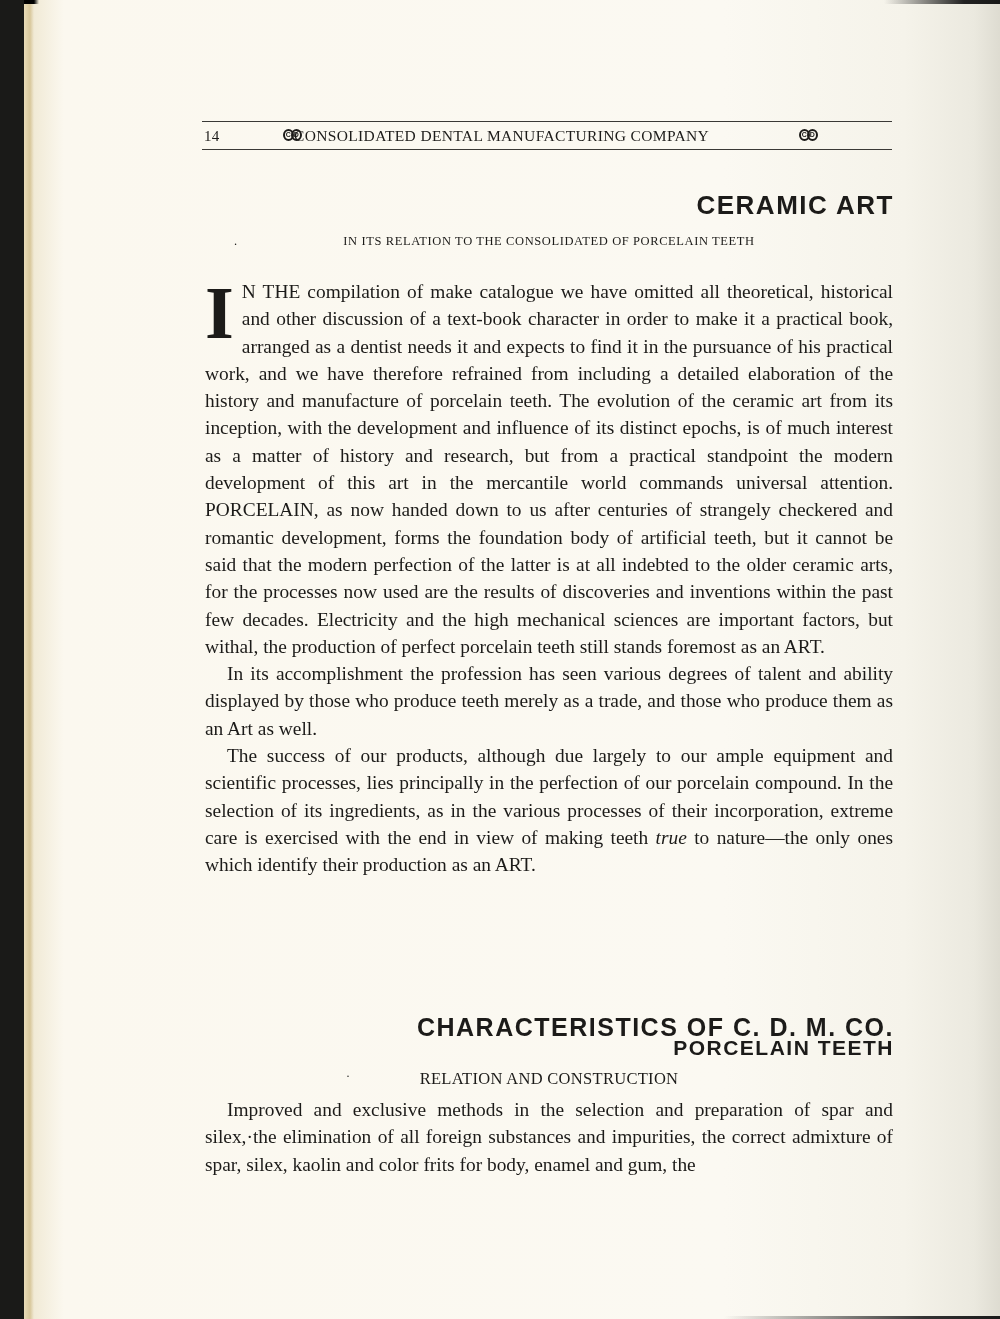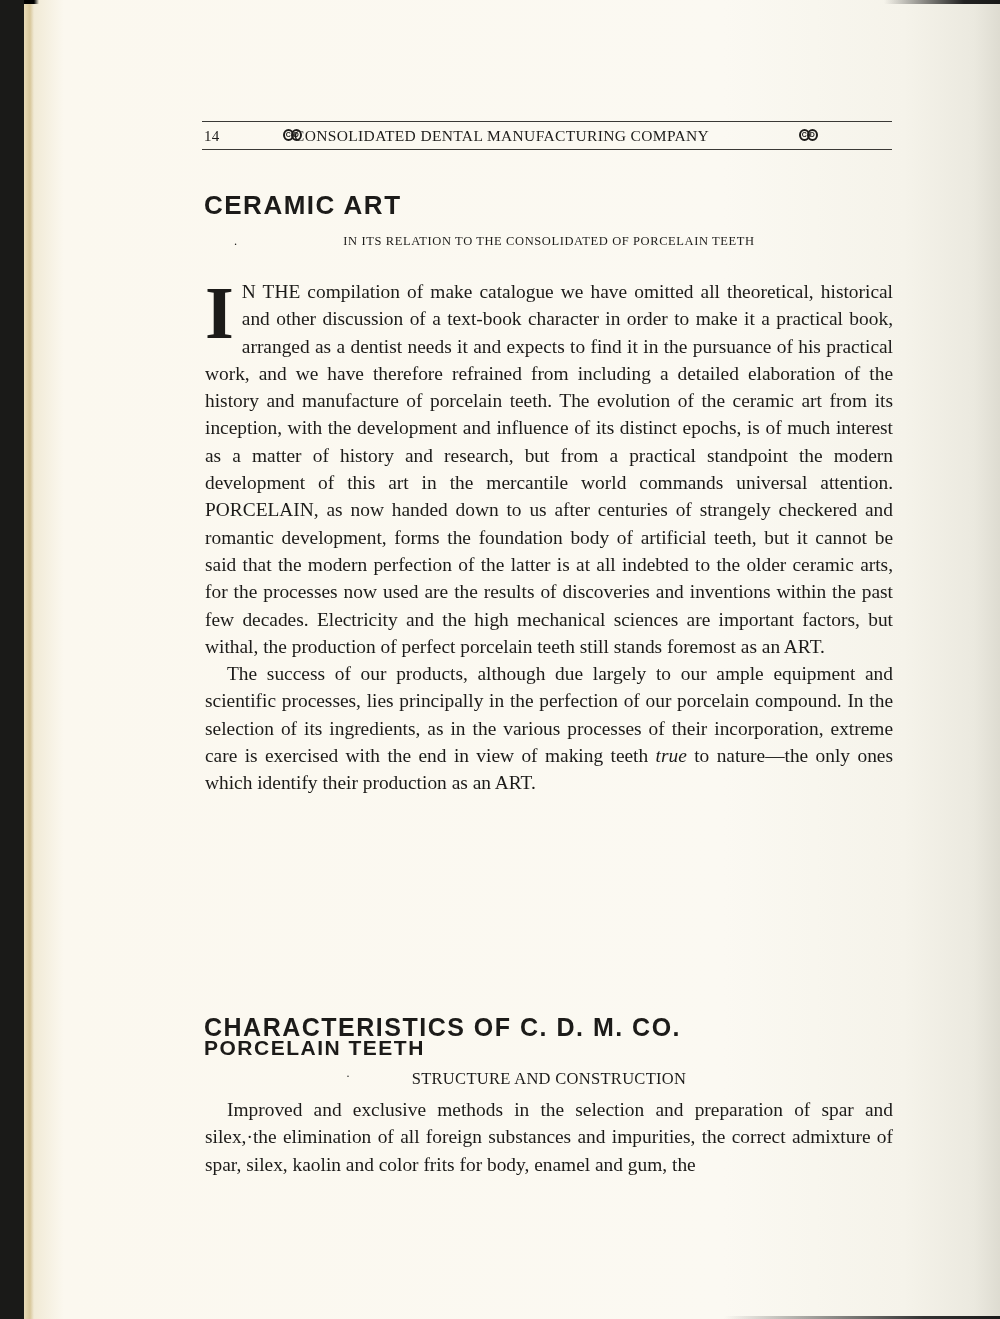--- a/index.html
+++ b/index.html
@@ -43,21 +43,21 @@
     position:absolute; top:1px; width:11px; height:12px; border:2px solid #1c1b19; border-radius:50%;
     box-sizing:border-box; font-family:"Liberation Sans",sans-serif; font-size:7px; font-weight:bold; line-height:8px; text-align:center;
   }
   .logo .c1 { left:1px; }
   .logo .c2 { left:9px; }
   .logo-left { position:absolute; left:80px; top:4px; }
   .logo-right { position:absolute; left:596px; top:4px; }
   .rh-text { position:absolute; left:92px; top:0; white-space:nowrap; }
 
   h1.sec {
-    position:absolute; left:180px; width:690px; margin:0; text-align:left;
+    position:absolute; left:180px; width:690px; margin:0; text-align:right;
     font-family:"Liberation Sans","DejaVu Sans",sans-serif; font-weight:900;
     letter-spacing:1.5px; color:#1c1b19;
   }
   .h-ceramic { top:190px; font-size:26px; letter-spacing:2px; }
   .subtitle {
     position:absolute; left:180px; width:690px; top:234px; text-align:center;
     font-size:12.5px; letter-spacing:0.6px;
   }
   .subtitle .dot { position:absolute; left:30px; }
 
@@ -112,29 +112,30 @@
   </div>
 
   <div class="body text p1">
     <p>
       <span class="dropcap">I</span>
       <span>N THE compilation of make catalogue we have omitted all theoretical,</span>
       <span>historical and other discussion of a text-book character in order to make it</span>
       <span>a practical book, arranged as a dentist needs it and expects to find it in the</span>
       <span>pursuance of his practical work, and we have therefore refrained from including a detailed elaboration of the history and manufacture of porcelain teeth.  The evolution of the ceramic art from its inception, with the development and influence of its distinct epochs, is of much interest as a matter of history and research, but from a practical standpoint the modern development of this art in the mercantile world commands universal attention.  PORCELAIN, as now handed down to us after centuries of strangely checkered and romantic development, forms the foundation body of artificial teeth, but it cannot be said that the modern perfection of the latter is at all indebted to the older ceramic arts, for the processes now used are the results of discoveries and inventions within the past few decades.  Electricity and the high mechanical sciences are important factors, but withal, the production of perfect porcelain teeth still stands foremost as an ART.</span>
     </p>
+    <p class="indent">In its accomplishment the profession has seen various degrees of talent and ability displayed by those who produce teeth merely as a trade, and those who produce them as an Art as well.</p>
     <p class="indent">
       <span>The success of our products, although due largely to our ample equipment and scientific processes, lies principally in the perfection of our porcelain compound.  In the selection of its ingredients, as in the various processes of their incorporation, extreme care is exercised with the end in view of making teeth </span><i>true</i><span> to nature—the only ones which identify their production as an ART.</span>
     </p>
   </div>
 
   <h1 class="sec h-char1">CHARACTERISTICS OF C. D. M. CO.</h1>
   <h1 class="sec h-char2">PORCELAIN TEETH</h1>
 
   <div class="subhead text">
     <span class="dot">·</span>
-    <span>STRUCTURE AND CONSTRUCTION</span>
+    <span>RELATION AND CONSTRUCTION</span>
   </div>
 
   <div class="body text p-improved">
     <p class="indent">Improved and exclusive methods in the selection and preparation of spar and silex,·the elimination of all foreign substances and impurities, the correct admixture of spar, silex, kaolin and color frits for body, enamel and gum, the</p>
   </div>
 </div>
 
 </body></html>

